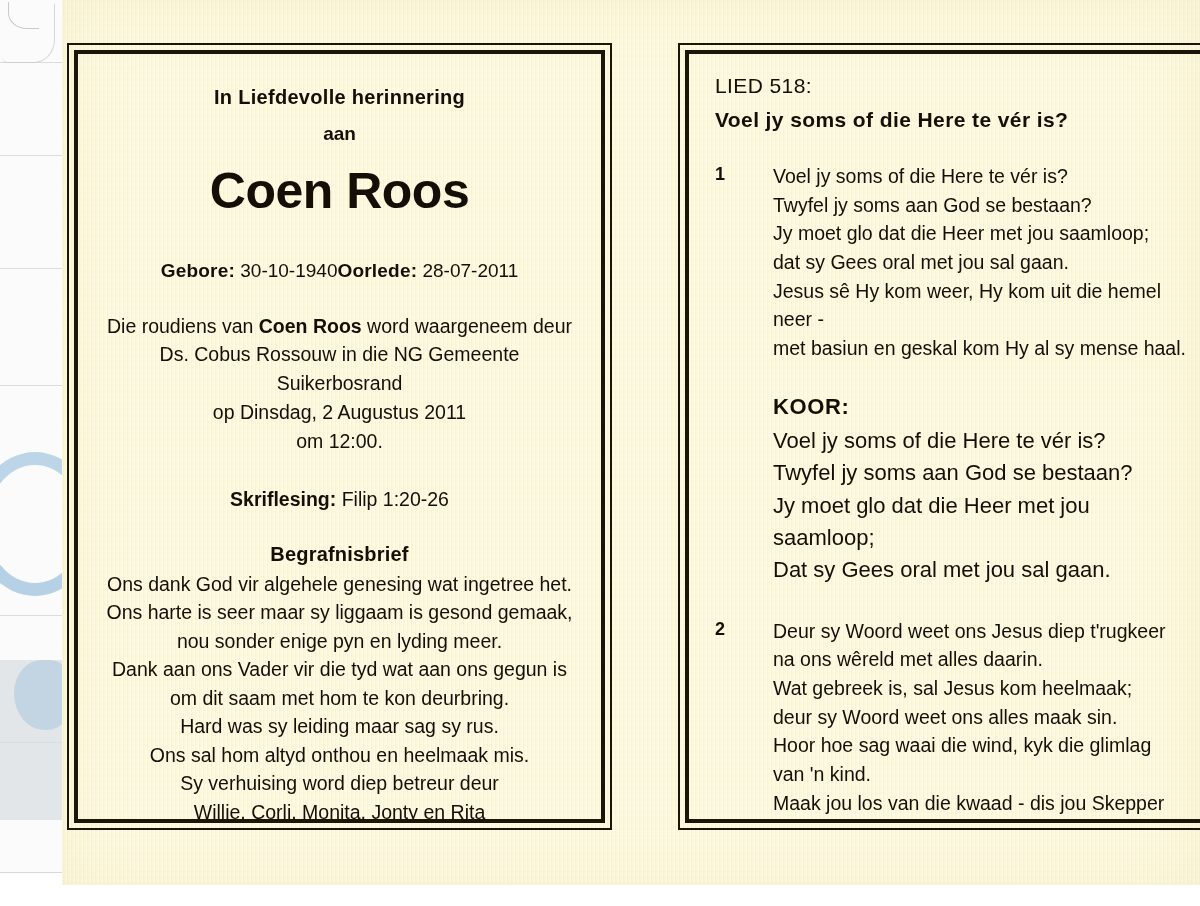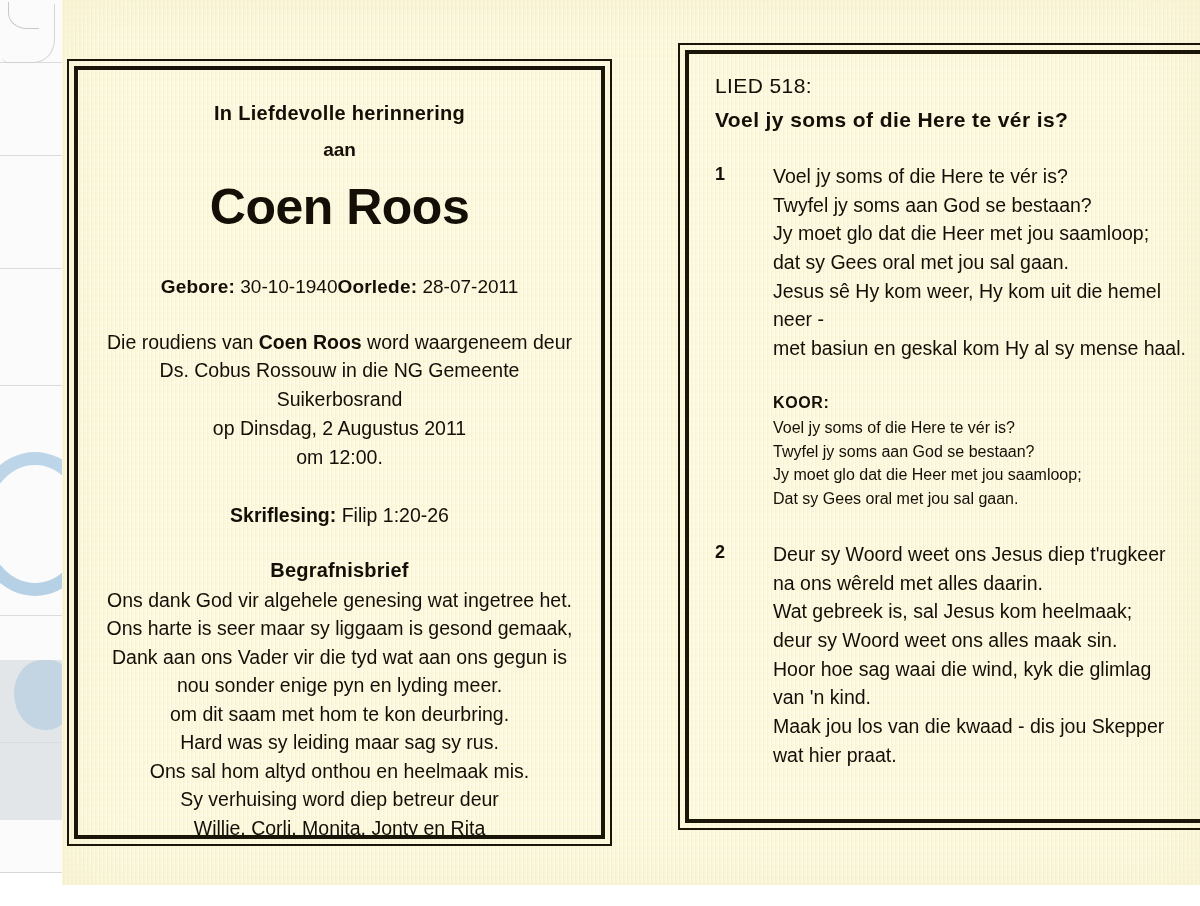--- a/index.html
+++ b/index.html
@@ -136,21 +136,21 @@
   .panel-inner {
     width: 100%;
     height: 100%;
     border: 4px solid #1a1509;
     box-sizing: border-box;
     position: relative;
     overflow: hidden;
   }
   #panel-left {
     left: 67px; top: 43px;
-    width: 545px; height: 787px; margin-top: 16px;
+    width: 545px; height: 787px;
   }
   #panel-right {
     left: 678px; top: 43px;
     width: 545px; height: 787px;
   }
 
   .pad {
     position: absolute;
     inset: 0;
     padding: 16px 26px;
@@ -253,21 +253,21 @@
   }
   .verse-lines {
     flex: 1 1 auto;
     font-size: 19.5px;
     line-height: 1.47;
     font-weight: 500;
   }
   .chorus {
     margin-left: 58px;
     margin-top: 28px;
-    font-size: 16px;
+    font-size: 22px;
     line-height: 1.47;
     font-weight: 500;
   }
   .chorus-label {
     font-weight: 800;
     letter-spacing: 0.6px;
     margin-bottom: 2px;
   }
 </style>
 </head>
@@ -318,22 +318,22 @@
         <div class="reading">
           <span class="lbl">Skriflesing:</span>
           <span>Filip 1:20-26</span>
         </div>
 
         <div class="letter-title">Begrafnisbrief</div>
 
         <div class="letter-body">
           <div>Ons dank God vir algehele genesing wat ingetree het.</div>
           <div>Ons harte is seer maar sy liggaam is gesond gemaak,</div>
+          <div>nou sonder enige pyn en lyding meer.</div>
           <div>Dank aan ons Vader vir die tyd wat aan ons gegun is</div>
-          <div>nou sonder enige pyn en lyding meer.</div>
           <div>om dit saam met hom te kon deurbring.</div>
           <div>Hard was sy leiding maar sag sy rus.</div>
           <div>Ons sal hom altyd onthou en heelmaak mis.</div>
           <div>Sy verhuising word diep betreur deur</div>
           <div>Willie, Corli, Monita, Jonty en Rita</div>
 
         </div>
 
       </div>
     </div>

